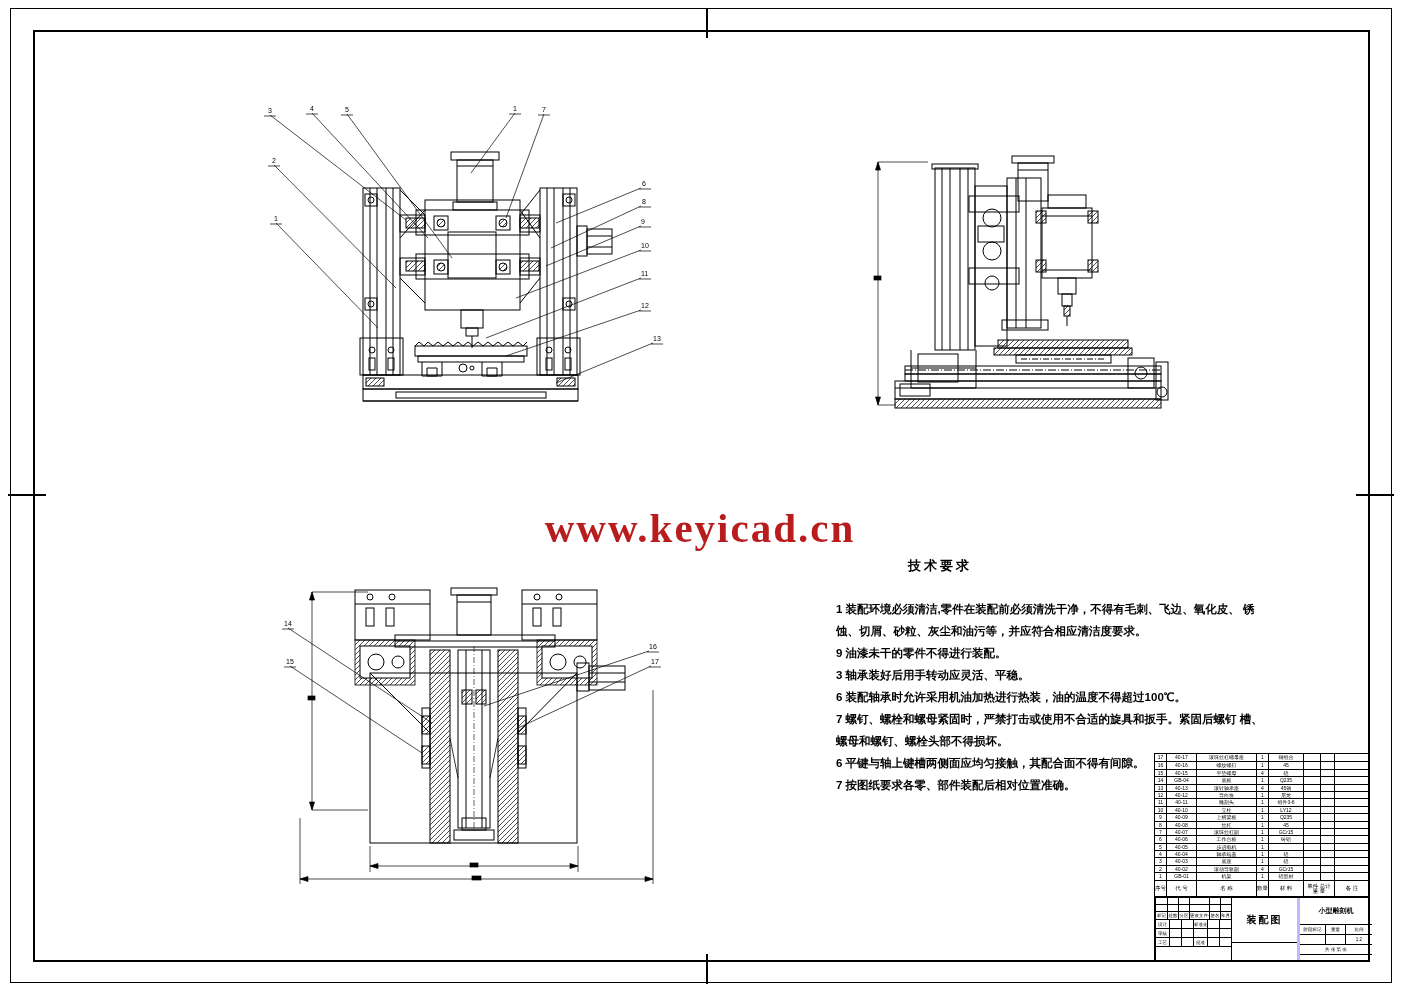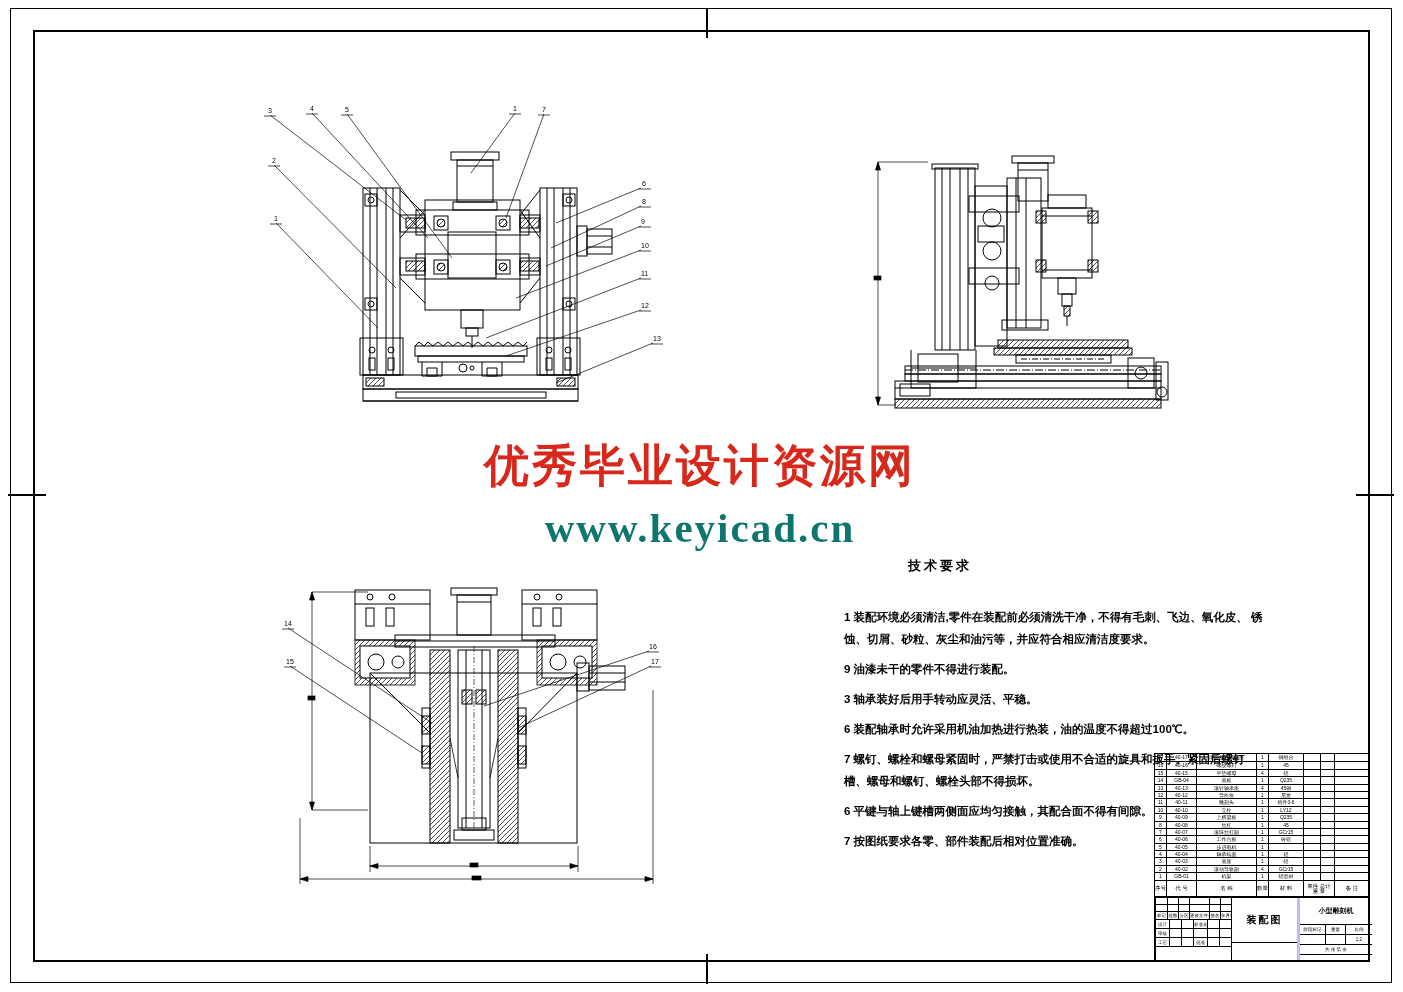--- a/index.html
+++ b/index.html
@@ -18,21 +18,21 @@
   
   .wm{position:absolute;left:300px;width:800px;text-align:center;
       font-family:"Liberation Serif",serif;font-weight:bold;}
   .wm1{top:436px;font-size:45px;letter-spacing:3px;}
   .wm2{top:504px;font-size:41px;letter-spacing:2px;}
   
   .tech-title{position:absolute;left:908px;top:557px;font-size:13px;font-weight:bold;
               letter-spacing:3px;}
   .tech-body{position:absolute;left:836px;top:598px;width:438px;font-size:11.5px;
              line-height:22px;font-weight:bold;}
-  .tech-body div{margin:8px;}
+  .tech-body div{margin:0;}
   
   svg{position:absolute;overflow:visible;}
   svg text{font-family:"Liberation Sans",sans-serif;font-size:7px;fill:#000;}
   
   .parts-list{position:absolute;left:1154px;top:753px;width:216px;
               border:1px solid #000;box-sizing:border-box;font-size:5px;}
   .prow{display:grid;grid-template-columns:12px 30px 60px 12px 35px 17px 14px 34px;
         height:7.4px;line-height:7.4px;}
   .prow>div{border-right:1px solid #000;border-top:1px solid #000;overflow:hidden;
             white-space:nowrap;text-align:center;}
@@ -73,22 +73,21 @@
 
 <div class="sheet">
 
   <div class="outer-frame"></div>
   <div class="inner-frame"></div>
   <div class="cmark top"></div>
   <div class="cmark bottom"></div>
   <div class="cmark left"></div>
   <div class="cmark right"></div>
 
-  <div class="wm wm1" style="color: rgb(216, 39, 27);">优秀毕业设计资源网</div>
-  <div class="wm wm2" style="color: #0f766e;">www.keyicad.cn</div>
+  <div class="wm wm2" style="color: #b91c1c;">www.keyicad.cn</div>
 
   <svg style="left:256px;top:98px" width="412" height="312" viewBox="0 0 412 312">
     <defs>
       <pattern id="hatchA" patternUnits="userSpaceOnUse" width="5" height="5">
         <path d="M0 5 L5 0" stroke="#000" stroke-width="0.7"></path>
       </pattern>
     </defs>
     <g stroke="#000" stroke-width="1" fill="none">
 
       <rect x="107" y="90" width="37" height="187"></rect>

